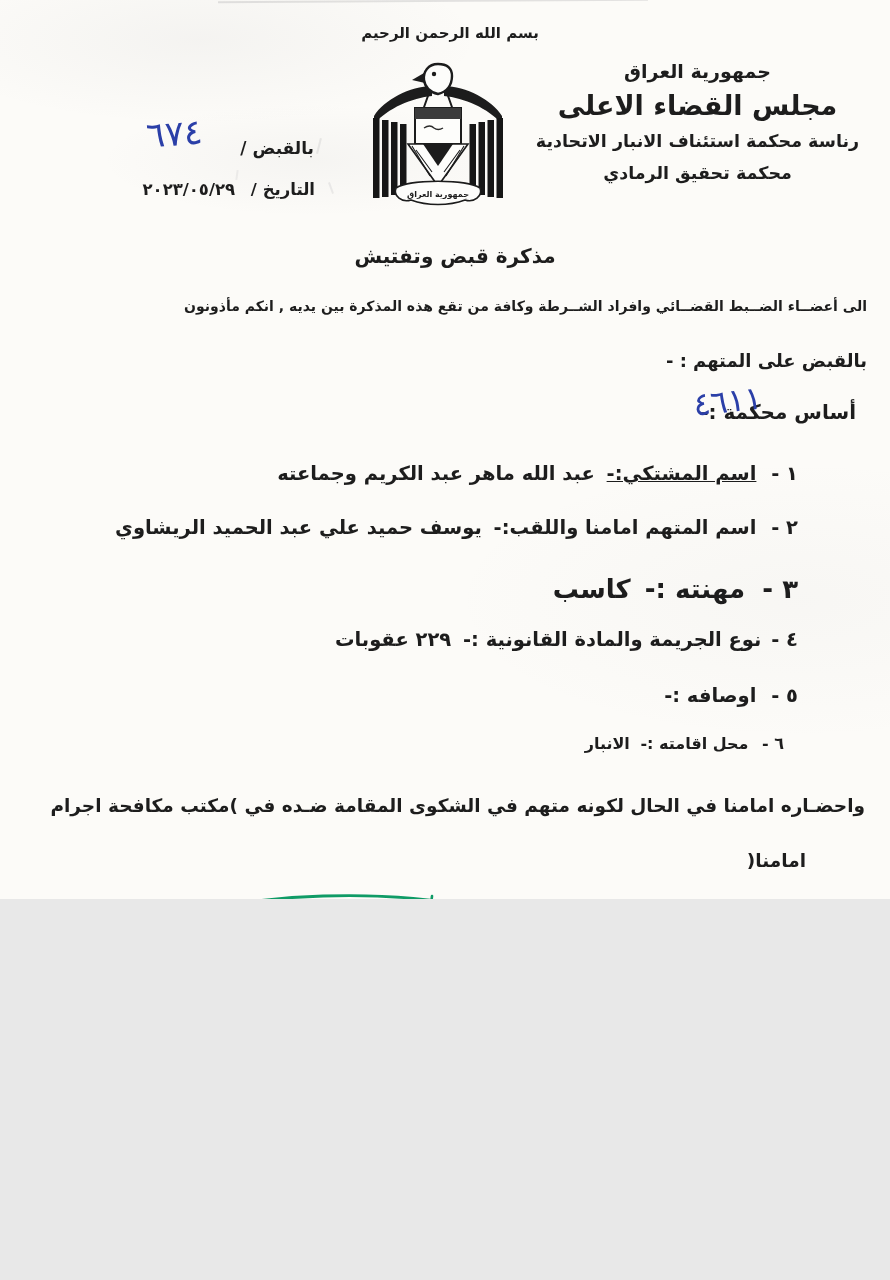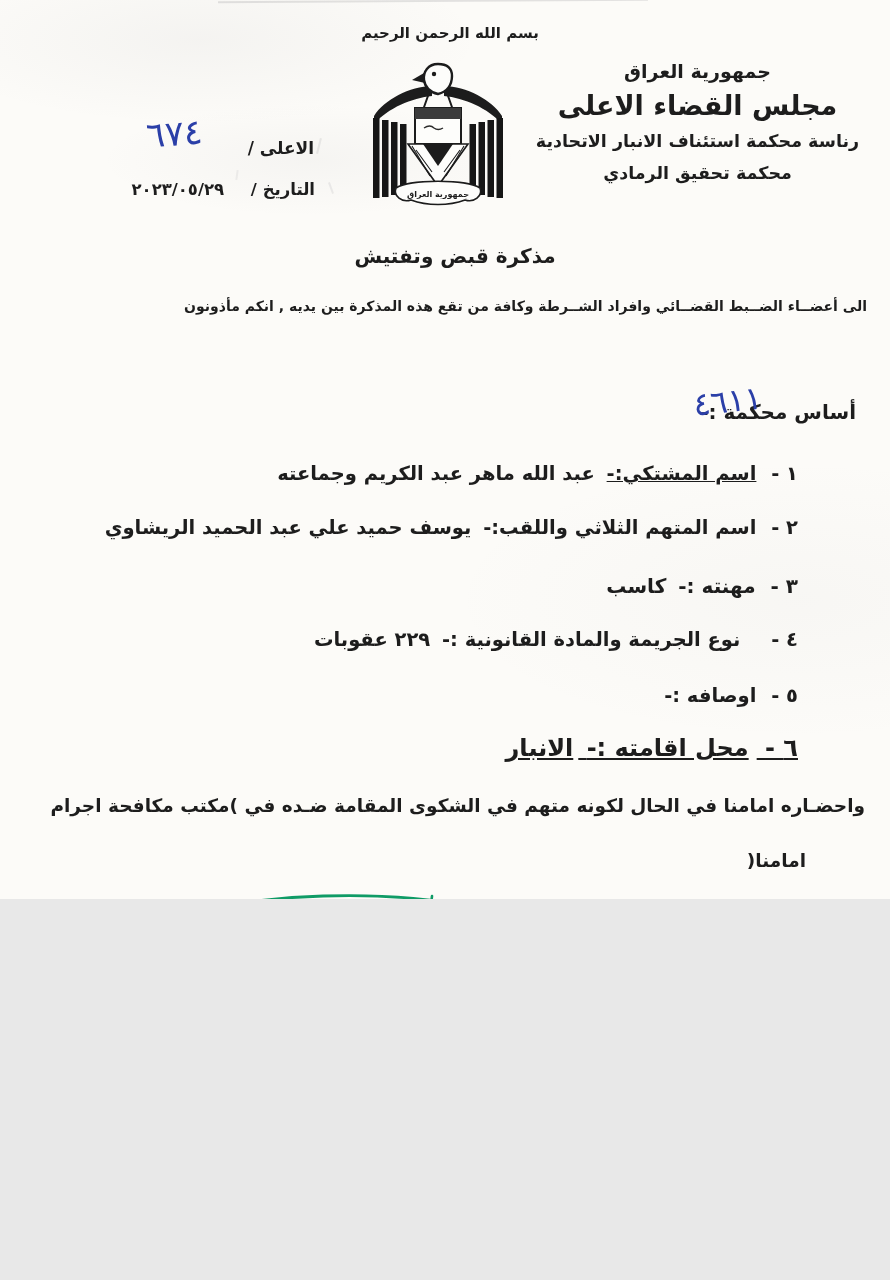--- a/index.html
+++ b/index.html
@@ -82,60 +82,61 @@
     <text x="70" y="139" text-anchor="middle" font-size="8" font-weight="bold" fill="#1c1c1c">جمهورية العراق</text>
   </svg>
 
   <div class="abs rtl center" style="left:520px;top:60px;width:355px;">
     <div class="b" style="font-size:19px;">جمهورية العراق</div>
     <div class="b" style="font-size:27px;margin-top:8px;">مجلس القضاء الاعلى</div>
     <div class="b" style="font-size:17.5px;margin-top:10px;">رناسة محكمة استئناف الانبار الاتحادية</div>
     <div class="b" style="font-size:17.5px;margin-top:12px;">محكمة تحقيق الرمادي</div>
   </div>
 
-  <div class="abs rtl b" style="left:238px;top:138px;width:76px;font-size:17px;">الاعلى /</div>
+  <div class="abs rtl b" style="left:238px;top:138px;width:76px;font-size:17px;">بالقبض /</div>
   <div class="abs ink-blue hand" style="left:146px;top:112px;width:100px;font-size:35px;transform:rotate(-4deg);">٦٧٤</div>
   <div class="abs rtl b" style="left:85px;top:180px;width:230px;font-size:16.5px;text-align:right;">
     <span>التاريخ /</span>
-    <span style="margin-right:21px;">٢٠٢٣/٠٥/٢٩</span>
+    <span style="margin-right:10px;">٢٠٢٣/٠٥/٢٩</span>
   </div>
 
   <div class="abs rtl b center" style="left:350px;top:244px;width:210px;font-size:20px;">مذكرة قبض وتفتيش</div>
 
   <div class="abs rtl b right" style="left:55px;top:298px;width:812px;font-size:14px;">الى أعضــاء الضــبط القضــائي وافراد الشــرطة وكافة من تقع هذه المذكرة بين يديه , انكم مأذونون</div>
+  <div class="abs rtl b right" style="left:55px;top:350px;width:812px;font-size:18px;">بالقبض على المتهم : -</div>
 
   <div class="abs rtl b" style="right:34px;top:400px;font-size:20px;">أساس محكمة :-</div>
   <div class="abs ink-blue hand" style="left:693px;top:380px;width:110px;font-size:32px;transform:rotate(-6deg);">٤٦١١</div>
 
   <div class="abs rtl b" style="right:92px;left:60px;top:462px;font-size:19.5px;">
     <span>١ -</span>
     <span style="margin-right:8px;text-decoration:underline;">اسم المشتكي:-</span>
     <span style="margin-right:5px;">عبد الله ماهر عبد الكريم وجماعته</span>
   </div>
   <div class="abs rtl b" style="right:92px;left:60px;top:516px;font-size:19.5px;">
     <span>٢ -</span>
-    <span style="margin-right:8px;">اسم المتهم الثلاثي واللقب:-</span>
+    <span style="margin-right:8px;">اسم المتهم امامنا واللقب:-</span>
     <span style="margin-right:5px;">يوسف حميد علي عبد الحميد الريشاوي</span>
   </div>
-  <div class="abs rtl b" style="right:92px;left:60px;top:574px;font-size:20px;">
+  <div class="abs rtl b" style="right:92px;left:60px;top:574px;font-size:26px;">
     <span>٣ -</span>
     <span style="margin-right:8px;">مهنته :-</span>
     <span style="margin-right:5px;">كاسب</span>
   </div>
   <div class="abs rtl b" style="right:92px;left:60px;top:628px;font-size:19.5px;">
     <span>٤ -</span>
-    <span style="margin-right:24px;">نوع الجريمة والمادة القانونية :-</span>
+    <span style="margin-right:3px;">نوع الجريمة والمادة القانونية :-</span>
     <span style="margin-right:5px;">٢٢٩ عقوبات</span>
   </div>
   <div class="abs rtl b" style="right:92px;left:60px;top:684px;font-size:19.5px;">
     <span>٥ -</span>
     <span style="margin-right:8px;">اوصافه :-</span>
     <span style="margin-right:5px;"></span>
   </div>
-  <div class="abs rtl b" style="right:92px;left:60px;top:734px;font-size:24px;text-decoration:underline;">
+  <div class="abs rtl b" style="right:106px;left:60px;top:734px;font-size:16px;">
     <span>٦ -</span>
     <span style="margin-right:8px;">محل اقامته :-</span>
     <span style="margin-right:5px;">الانبار</span>
   </div>
 
   <div class="abs rtl b right" style="left:40px;right:25px;top:795px;font-size:18.5px;">واحضـاره امامنا في الحال لكونه متهم في الشكوى المقامة ضـده في ⁦(⁩مكتب مكافحة اجرام</div>
   <div class="abs rtl b" style="right:84px;top:850px;font-size:18.5px;">امامنا⁦)⁩</div>
 
   <div class="abs rtl b" style="left:224px;top:970px;width:95px;font-size:21px;z-index:3;">القاضي</div>
 

